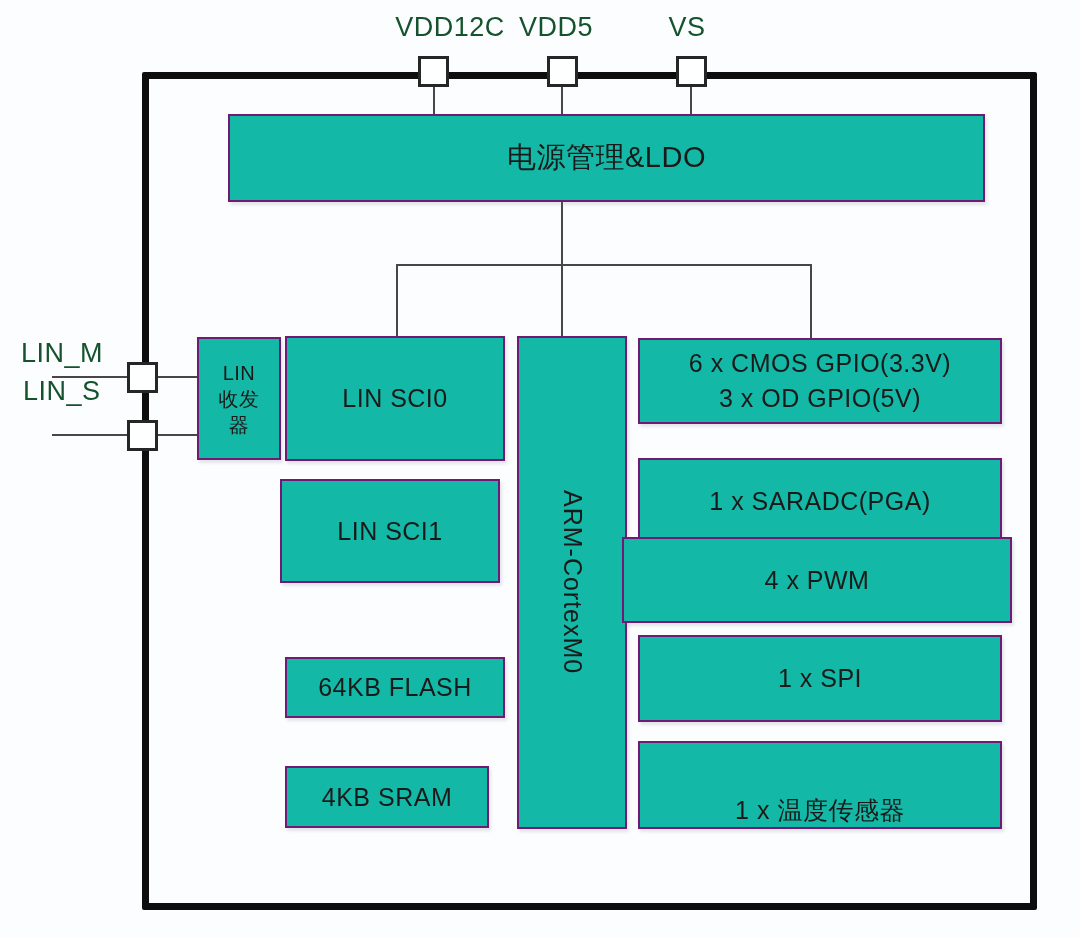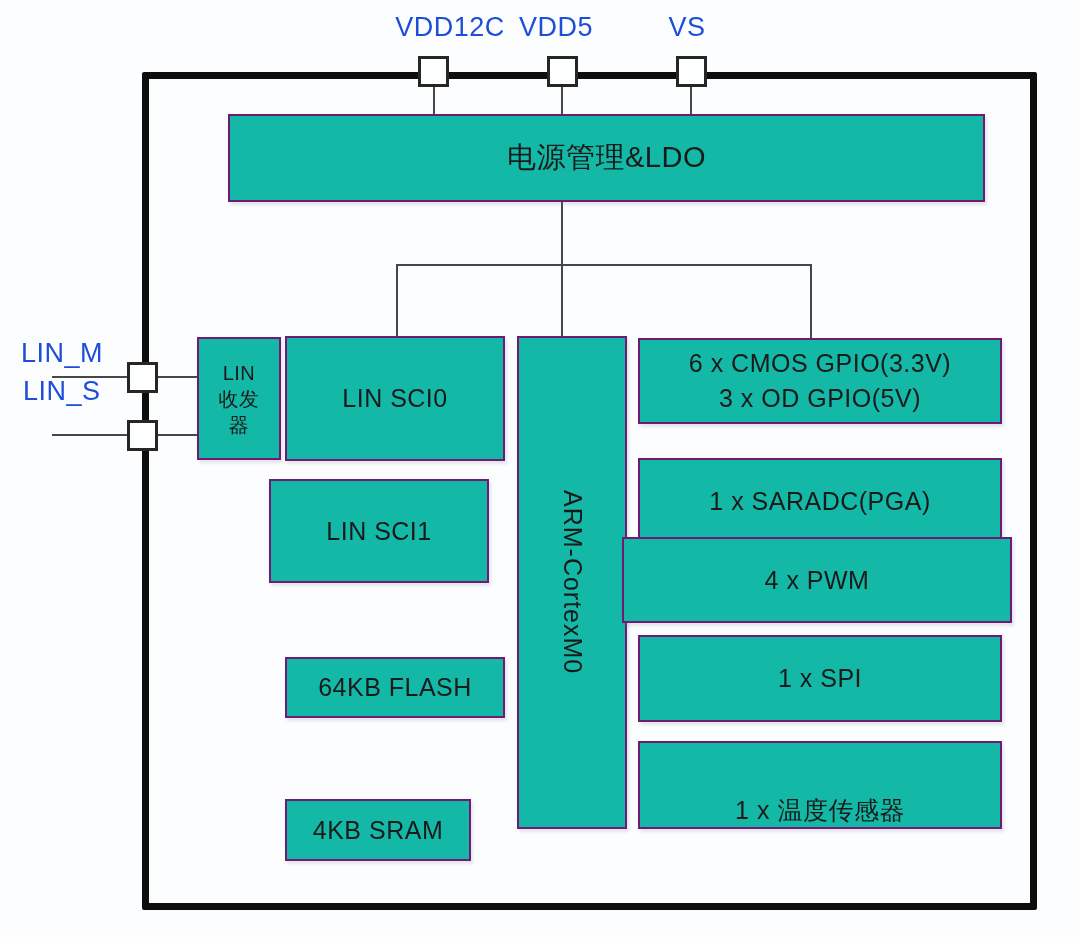--- a/index.html
+++ b/index.html
@@ -37,23 +37,23 @@
     justify-content: center;
     text-align: center;
     font-size: 25px;
     letter-spacing: 0.5px;
     box-shadow: 2px 3px 3px rgba(110,120,140,0.18);
     z-index: 3;
   }
   .block-power      { left: 228px; top: 114px; width: 757px; height: 88px;  font-size: 29px; }
   .block-lin-trx    { left: 197px; top: 337px; width: 84px;  height: 123px; line-height: 1.3; font-size: 20px; }
   .block-lin-sci0   { left: 285px; top: 336px; width: 220px; height: 125px; }
-  .block-lin-sci1   { left: 269px; top: 479px; width: 220px; height: 104px; }
+  .block-lin-sci1   { left: 280px; top: 479px; width: 220px; height: 104px; }
   .block-flash      { left: 285px; top: 657px; width: 220px; height: 61px;  }
-  .block-sram       { left: 285px; top: 766px; width: 186px; height: 62px; margin-top: 33px;  }
+  .block-sram       { left: 285px; top: 766px; width: 204px; height: 62px;  }
   .block-cpu        { left: 517px; top: 336px; width: 110px; height: 493px; }
   .block-gpio       { left: 638px; top: 338px; width: 364px; height: 86px;  line-height: 1.4; }
   .block-saradc     { left: 638px; top: 458px; width: 364px; height: 86px;  }
   .block-pwm        { left: 622px; top: 537px; width: 390px; height: 86px;  }
   .block-spi        { left: 638px; top: 635px; width: 364px; height: 87px;  }
   .block-temp       { left: 638px; top: 741px; width: 364px; height: 88px; align-items: flex-end;  }
   .cpu-text {
     writing-mode: vertical-rl;
     text-orientation: mixed;
     letter-spacing: 1px;
@@ -72,21 +72,21 @@
     box-sizing: border-box;
     border: 3px solid #262626;
     background: #feffff;
     z-index: 5;
   }
   
   .pin-label {
     position: absolute;
     font-size: 27px;
     letter-spacing: 0.5px;
-    color: #1d4ed8;
+    color: #14532d;
     z-index: 4;
     white-space: nowrap;
   }
   .pin-label.centered { transform: translateX(-50%); }
 </style>
 </head>
 <body>
 
 <div class="canvas">
 

